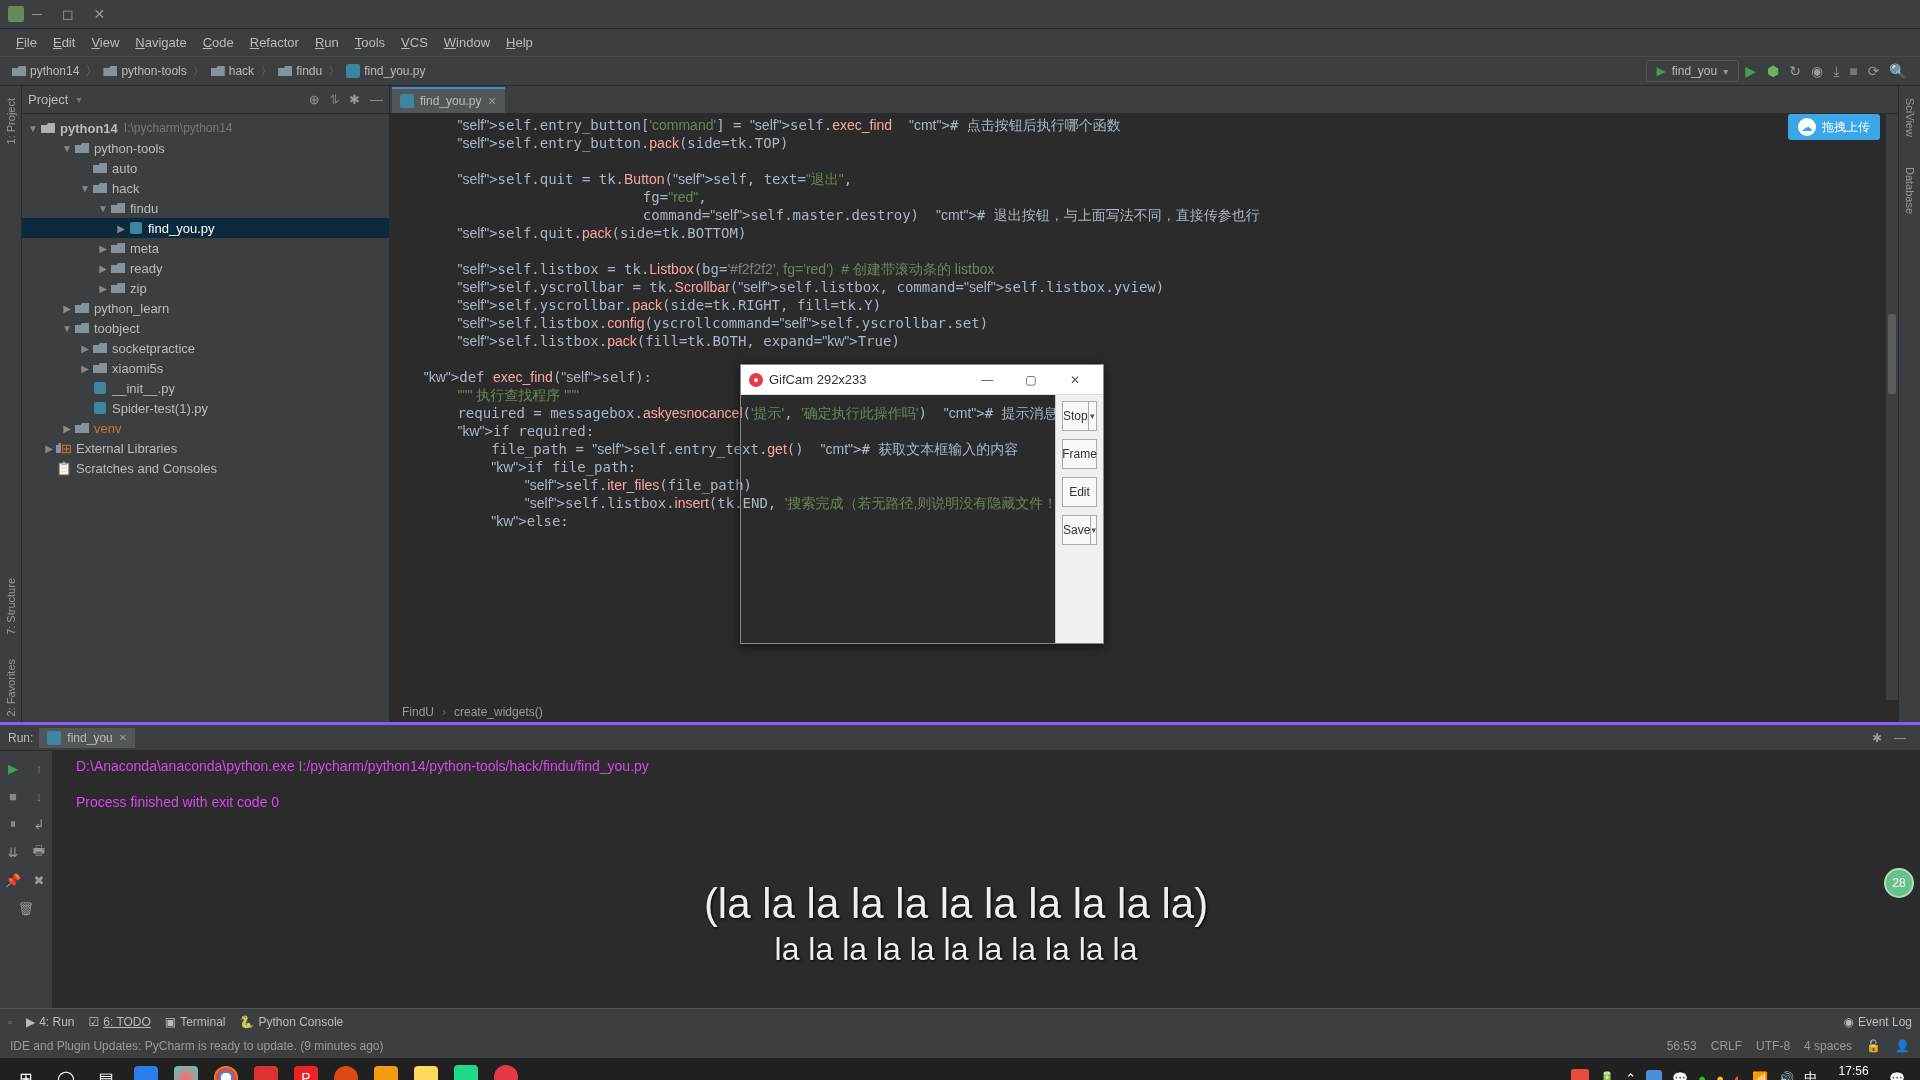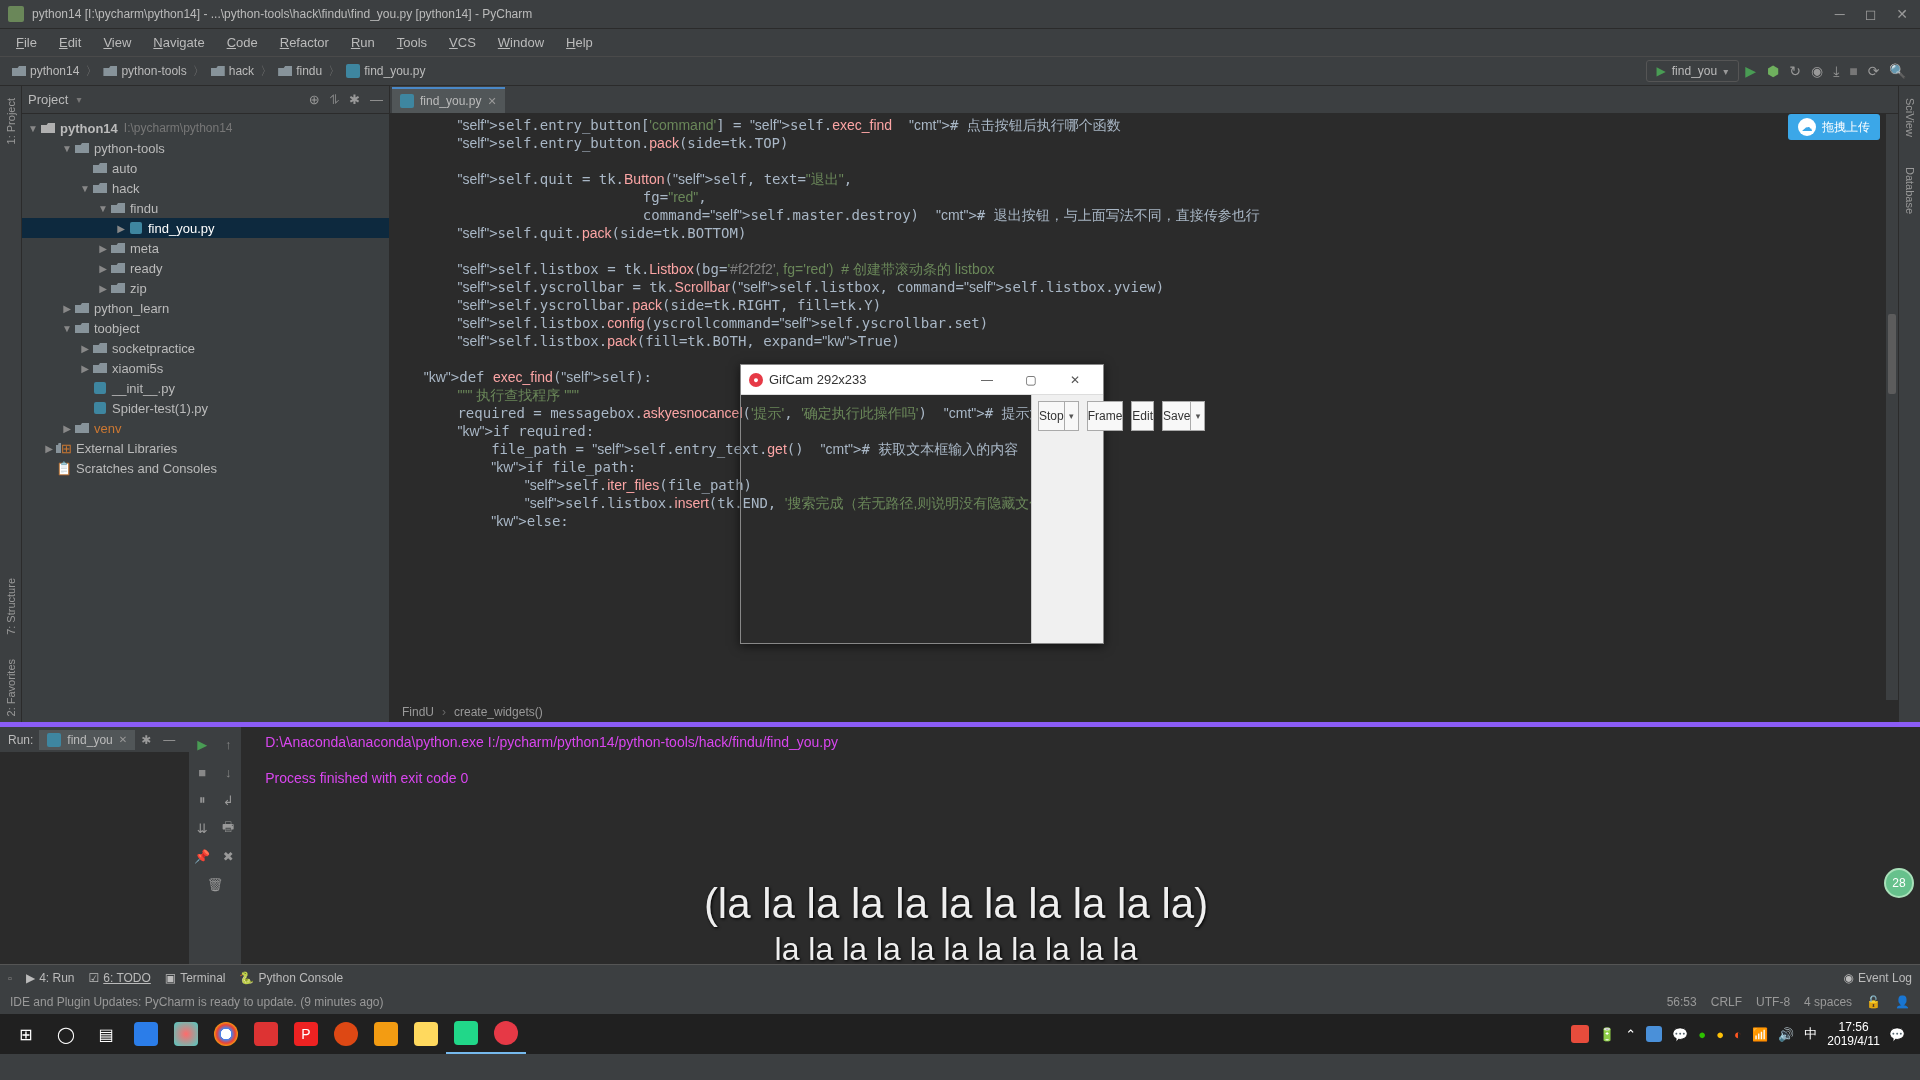--- a/index.html
+++ b/index.html
@@ -1,21 +1,21 @@
 <!DOCTYPE html>
 <html><head>
 <meta charset="utf-8">
 <style>
 *{margin:0;padding:0;box-sizing:border-box;font-family:"Segoe UI",Arial,sans-serif;user-select:none}
 body{width:1920px;height:1080px;overflow:hidden;background:#3c3f41;position:relative}
 .titlebar{height:29px;background:#3c3f41;display:flex;align-items:center;padding:0 8px;font-size:12px;color:#bbb;border-bottom:1px solid #2b2b2b}
 .titlebar .icon{width:16px;height:16px;background:#6a8759;margin-right:8px;border-radius:2px}
 .titlebar .title{flex:1}
 .titlebar .winctl{display:flex;gap:20px;font-size:14px;color:#999;padding-right:4px}
-.menubar{height:27px;background:#3c3f41;display:flex;align-items:center;padding:0 8px;font-size:13px;color:#bbb;gap:6px}
+.menubar{height:27px;background:#3c3f41;display:flex;align-items:center;padding:0 8px;font-size:13px;color:#bbb;gap:0}
 .menubar .mi{padding:4px 8px;cursor:pointer}
 .menubar .mi u{text-decoration:underline}
 .navbar{height:30px;background:#3c3f41;display:flex;align-items:center;padding:0 8px;font-size:12px;color:#bbb;border-top:1px solid #4a4a4a;border-bottom:1px solid #2b2b2b}
 .navbar .crumb{display:flex;align-items:center;gap:4px;padding:2px 4px}
 .navbar .crumb .fi{width:14px;height:10px;background:#87939a;clip-path:polygon(0 20%,40% 20%,50% 0,100% 0,100% 100%,0 100%)}
 .navbar .sep{color:#777;margin:0 2px}
 .navbar .spacer{flex:1}
 .navbar .runcfg{background:#3c3f41;border:1px solid #555;padding:3px 10px;border-radius:3px;display:flex;align-items:center;gap:6px}
 .navbar .rbtn{color:#499c54;font-size:14px;padding:0 6px;cursor:pointer}
 .navbar .tbbtn{color:#999;padding:0 5px;cursor:pointer;font-size:14px}
@@ -46,21 +46,21 @@
 .editor .gutter{width:48px;background:#313335;color:#606366;text-align:right;padding:2px 8px 2px 2px;font:14px/18px Consolas,monospace}
 .editor .code{flex:1;padding:2px 0;font:14px/18px Consolas,monospace;color:#a9b7c6;white-space:pre;overflow:hidden}
 .editor .code .str{color:#6a8759}
 .editor .code .cmt{color:#808080}
 .editor .code .fn{color:#fca5a5}
 .editor .scrollbar{position:absolute;right:0;top:0;bottom:0;width:12px;background:#3c3f41}
 .editor .scrollbar .thumb{position:absolute;left:2px;right:2px;top:200px;height:80px;background:#5c5c5c;border-radius:2px}
 .editor .crumb{height:22px;font-size:12px;color:#999;padding:0 12px;display:flex;align-items:center;gap:8px;border-top:1px solid #2b2b2b}
 .uploadbtn{position:absolute;top:114px;right:40px;background:#3ba7e8;color:#fff;font-size:12px;padding:4px 10px;border-radius:3px;display:flex;align-items:center;gap:6px}
 .uploadbtn .ico{width:18px;height:18px;background:#fff;border-radius:50%;display:flex;align-items:center;justify-content:center;color:#3ba7e8;font-size:11px}
-.runpanel{height:242px;background:#2b2b2b;border-top:5px solid #8b5cf6;display:flex;flex-direction:row}
+.runpanel{height:286px;background:#2b2b2b;border-top:3px solid #8b5cf6;display:flex;flex-direction:column}
 .runpanel .hdr{height:26px;display:flex;align-items:center;padding:0 8px;font-size:12px;color:#bbb;background:#3c3f41;border-bottom:1px solid #2b2b2b}
 .runpanel .hdr .tab{background:#515658;padding:3px 8px;display:flex;align-items:center;gap:6px;margin-left:6px}
 .runpanel .hdr .tab .close{color:#999;font-size:10px}
 .runpanel .hdr .spacer{flex:1}
 .runpanel .hdr .gear{color:#999;padding:0 6px}
 .runpanel .body{flex:1;display:flex}
 .runpanel .body .ctrls{width:52px;background:#3c3f41;display:flex;flex-direction:column;align-items:center;padding-top:6px;gap:6px;color:#999;font-size:13px}
 .runpanel .body .ctrls .btn{width:22px;height:22px;display:flex;align-items:center;justify-content:center;cursor:pointer}
 .runpanel .body .ctrls .btn.play{color:#499c54}
 .runpanel .body .out{flex:1;padding:6px 24px;font:14px/18px Consolas,monospace;color:#d946ef;white-space:pre}
@@ -80,34 +80,33 @@
 .badge{position:absolute;right:6px;top:868px;width:30px;height:30px;background:#66c18c;border-radius:50%;color:#fff;font-size:12px;display:flex;align-items:center;justify-content:center;border:2px solid #a8e0b9}
 
 .gifcam{position:absolute;left:740px;top:364px;width:364px;height:280px;background:#fff;box-shadow:0 2px 10px rgba(0,0,0,.6);border:1px solid #888;display:flex;flex-direction:column}
 .gifcam .titlebar2{height:30px;background:#fff;display:flex;align-items:center;padding:0 8px;font-size:13px;color:#333;border-bottom:1px solid #ddd}
 .gifcam .titlebar2 .ico{width:14px;height:14px;background:#e63946;border-radius:50%;margin-right:6px;display:flex;align-items:center;justify-content:center;color:#fff;font-size:9px}
 .gifcam .titlebar2 .title{flex:1}
 .gifcam .titlebar2 .wc{display:flex;gap:4px}
 .gifcam .titlebar2 .wc span{width:40px;height:24px;display:flex;align-items:center;justify-content:center;color:#555;font-size:12px;cursor:pointer}
 .gifcam .body2{flex:1;display:flex}
 .gifcam .body2 .preview{flex:1;background:transparent}
-.gifcam .body2 .side{width:72px;background:#f0f0f0;border-left:1px solid #ccc;padding:6px;display:flex;flex-direction:row;gap:8px}
+.gifcam .body2 .side{width:48px;background:#f0f0f0;border-left:1px solid #ccc;padding:6px;display:flex;flex-direction:column;gap:8px}
 .gifcam .body2 .side .bt{height:30px;background:#f8f8f8;border:1px solid #aaa;font-size:12px;color:#333;display:flex;align-items:center;justify-content:center;position:relative;cursor:pointer}
 .gifcam .body2 .side .bt .dd{width:14px;border-left:1px solid #aaa;align-self:stretch;display:flex;align-items:center;justify-content:center;font-size:9px;color:#555}
 
 .subtitle{position:absolute;left:0;right:8px;bottom:112px;text-align:center;color:#eee;font-size:42px;font-family:"Segoe UI",Arial;text-shadow:1px 1px 3px #000;line-height:1.2}
 .subtitle .l2{font-size:32px}
 .pyicon{width:14px;height:14px;background:#3e86a0;border-radius:2px;display:inline-block}
 </style>
 </head>
 <body>
 
 <div class="titlebar">
   <div class="icon"></div>
-  <div class="title">python14 [I:\pycharm\python14] - ...\python-tools\hack\findu\find_you.py [python14] - PyCharm</div>
   <div class="winctl">
     <span>─</span>
     <span>◻</span>
     <span>✕</span>
   </div>
 </div>
 
 <div class="menubar" id="menubar">
     <div class="mi"><u>F</u>ile</div>
     <div class="mi"><u>E</u>dit</div>

